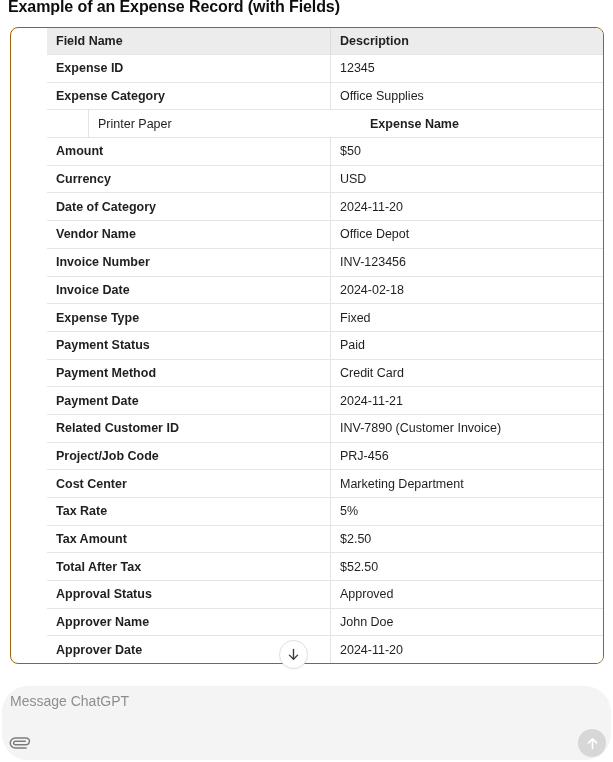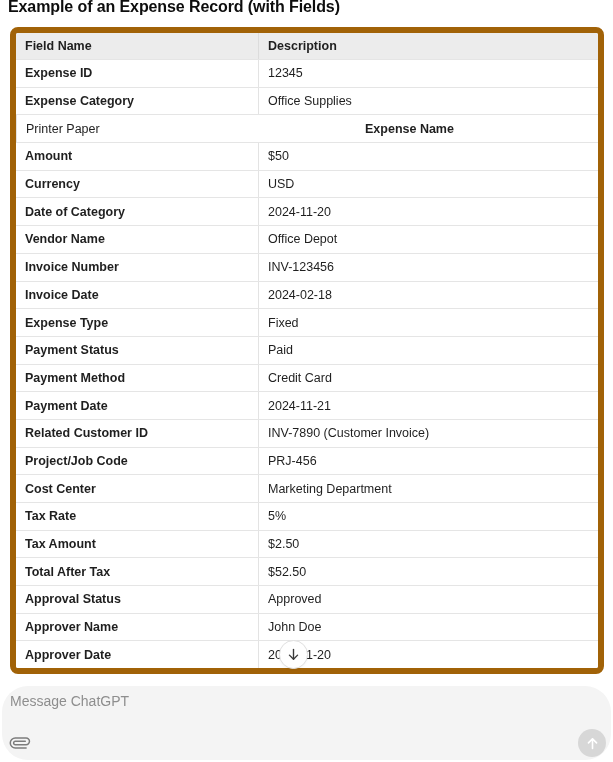--- a/index.html
+++ b/index.html
@@ -6,26 +6,26 @@
   html,body { width:613px; height:762px; background:#ffffff; overflow:hidden;
               font-family:"Liberation Sans", sans-serif; color:#1f1f1f; }
   .stage { position:relative; width:493px; height:762px; }
 
   
   .page-title { position:absolute; left:8px; top:-3px; font-size:16px; line-height:19px;
                 font-weight:700; color:#0d0d0d; letter-spacing:-0.1px; }
 
   
   .expense-table { position:absolute; left:10px; top:27px; width:594px;
-                   border:6px solid #a16207; border-radius:8px; overflow:hidden;
-                   background:#ffffff; font-size:12.5px; }
+                   border:1px solid #a16207; border-radius:8px; overflow:hidden;
+                   background:#ffffff; font-size:12.5px;padding-left:36px; }
   .thead { display:flex; height:26px; background:#ececec; align-items:stretch; }
   .th { display:flex; align-items:center; padding-left:9px; font-weight:600; color:#1f1f1f; }
   .col-field { width:242px; flex:0 0 242px; }
-  .col-desc  { flex:1; border-left:1px solid #dcdcdc; }
+  .col-desc  { flex:1; border-left:1px solid #dcdcdc;margin-left:41px; }
   .trow { display:flex; height:27.7px; border-top:1px solid #e5e5e5; align-items:stretch; background:#ffffff; }
   .td { display:flex; align-items:center; padding-left:9px; }
   .td.col-field { font-weight:600; }
   .td.col-desc  { border-left:1px solid #e3e3e3; font-weight:400; }
 
   
   .scroll-down-btn { position:absolute; left:279px; top:640px; width:29px; height:29px;
                      border-radius:50%; background:#ffffff; border:1px solid #e0e0e0;
                      display:flex; align-items:center; justify-content:center; cursor:pointer;
                      box-shadow:0 1px 2px rgba(0,0,0,0.04); }

